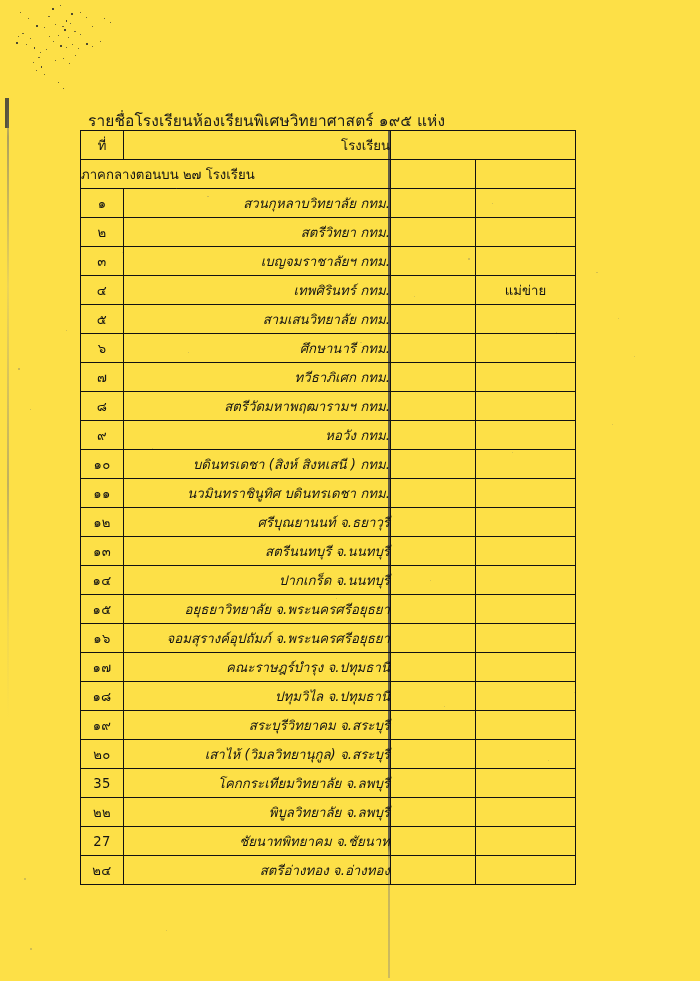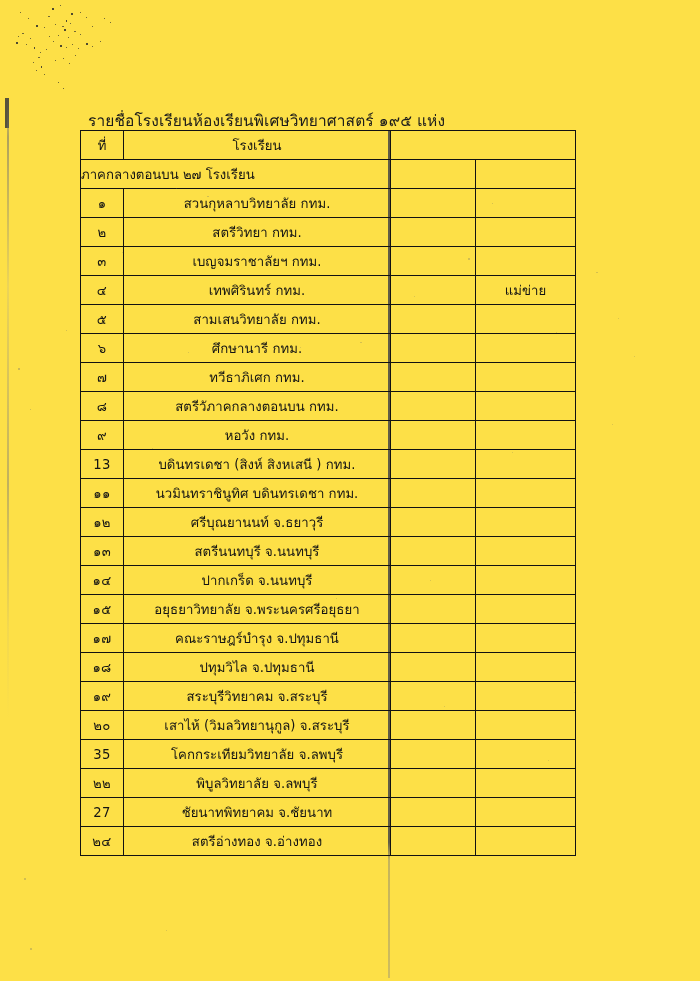--- a/index.html
+++ b/index.html
@@ -107,34 +107,35 @@
   col.c-no    { width: 43px; }
   col.c-name  { width: 267px; }
   col.c-mid   { width: 85px; }
   col.c-net   { width: 100px; }
 
   th.h-no {
     text-align: center;
     font-size: 14px;
   }
   th.h-name {
-    text-align: center;
+    text-align: right;
     font-size: 14px;
   }
   th.h-blank { border-left: none; }
 
   td.cell-no {
     text-align: center;
     font-size: 13.4px;
     letter-spacing: .3px;
   }
   td.cell-name {
-    text-align: center;
+    text-align: right;
     padding-left: 5px;
     letter-spacing: .05px;
+    font-style: italic;
   }
   td.cell-section {
     text-align: left;
     padding-left: 5px;
     font-size: 13.4px;
     height: 28px;
   }
   td.cell-net {
     text-align: center;
     font-size: 13.4px;
@@ -262,32 +263,32 @@
           <td class="cell-net"></td>
         </tr>
         <tr>
           <td class="cell-no">๗</td>
           <td class="cell-name">ทวีธาภิเศก กทม.</td>
           <td class="cell-empty"></td>
           <td class="cell-net"></td>
         </tr>
         <tr>
           <td class="cell-no">๘</td>
-          <td class="cell-name">สตรีวัภาคกลางตอนบน กทม.</td>
+          <td class="cell-name">สตรีวัดมหาพฤฒารามฯ กทม.</td>
           <td class="cell-empty"></td>
           <td class="cell-net"></td>
         </tr>
         <tr>
           <td class="cell-no">๙</td>
           <td class="cell-name">หอวัง กทม.</td>
           <td class="cell-empty"></td>
           <td class="cell-net"></td>
         </tr>
         <tr>
-          <td class="cell-no">13</td>
+          <td class="cell-no">๑๐</td>
           <td class="cell-name">บดินทรเดชา (สิงห์ สิงหเสนี ) กทม.</td>
           <td class="cell-empty"></td>
           <td class="cell-net"></td>
         </tr>
         <tr>
           <td class="cell-no">๑๑</td>
           <td class="cell-name">นวมินทราชินูทิศ บดินทรเดชา กทม.</td>
           <td class="cell-empty"></td>
           <td class="cell-net"></td>
         </tr>
@@ -305,20 +306,26 @@
         </tr>
         <tr>
           <td class="cell-no">๑๔</td>
           <td class="cell-name">ปากเกร็ด จ.นนทบุรี</td>
           <td class="cell-empty"></td>
           <td class="cell-net"></td>
         </tr>
         <tr>
           <td class="cell-no">๑๕</td>
           <td class="cell-name">อยุธยาวิทยาลัย จ.พระนครศรีอยุธยา</td>
+          <td class="cell-empty"></td>
+          <td class="cell-net"></td>
+        </tr>
+        <tr>
+          <td class="cell-no">๑๖</td>
+          <td class="cell-name">จอมสุรางค์อุปถัมภ์ จ.พระนครศรีอยุธยา</td>
           <td class="cell-empty"></td>
           <td class="cell-net"></td>
         </tr>
         <tr>
           <td class="cell-no">๑๗</td>
           <td class="cell-name">คณะราษฎร์บำรุง จ.ปทุมธานี</td>
           <td class="cell-empty"></td>
           <td class="cell-net"></td>
         </tr>
         <tr>

